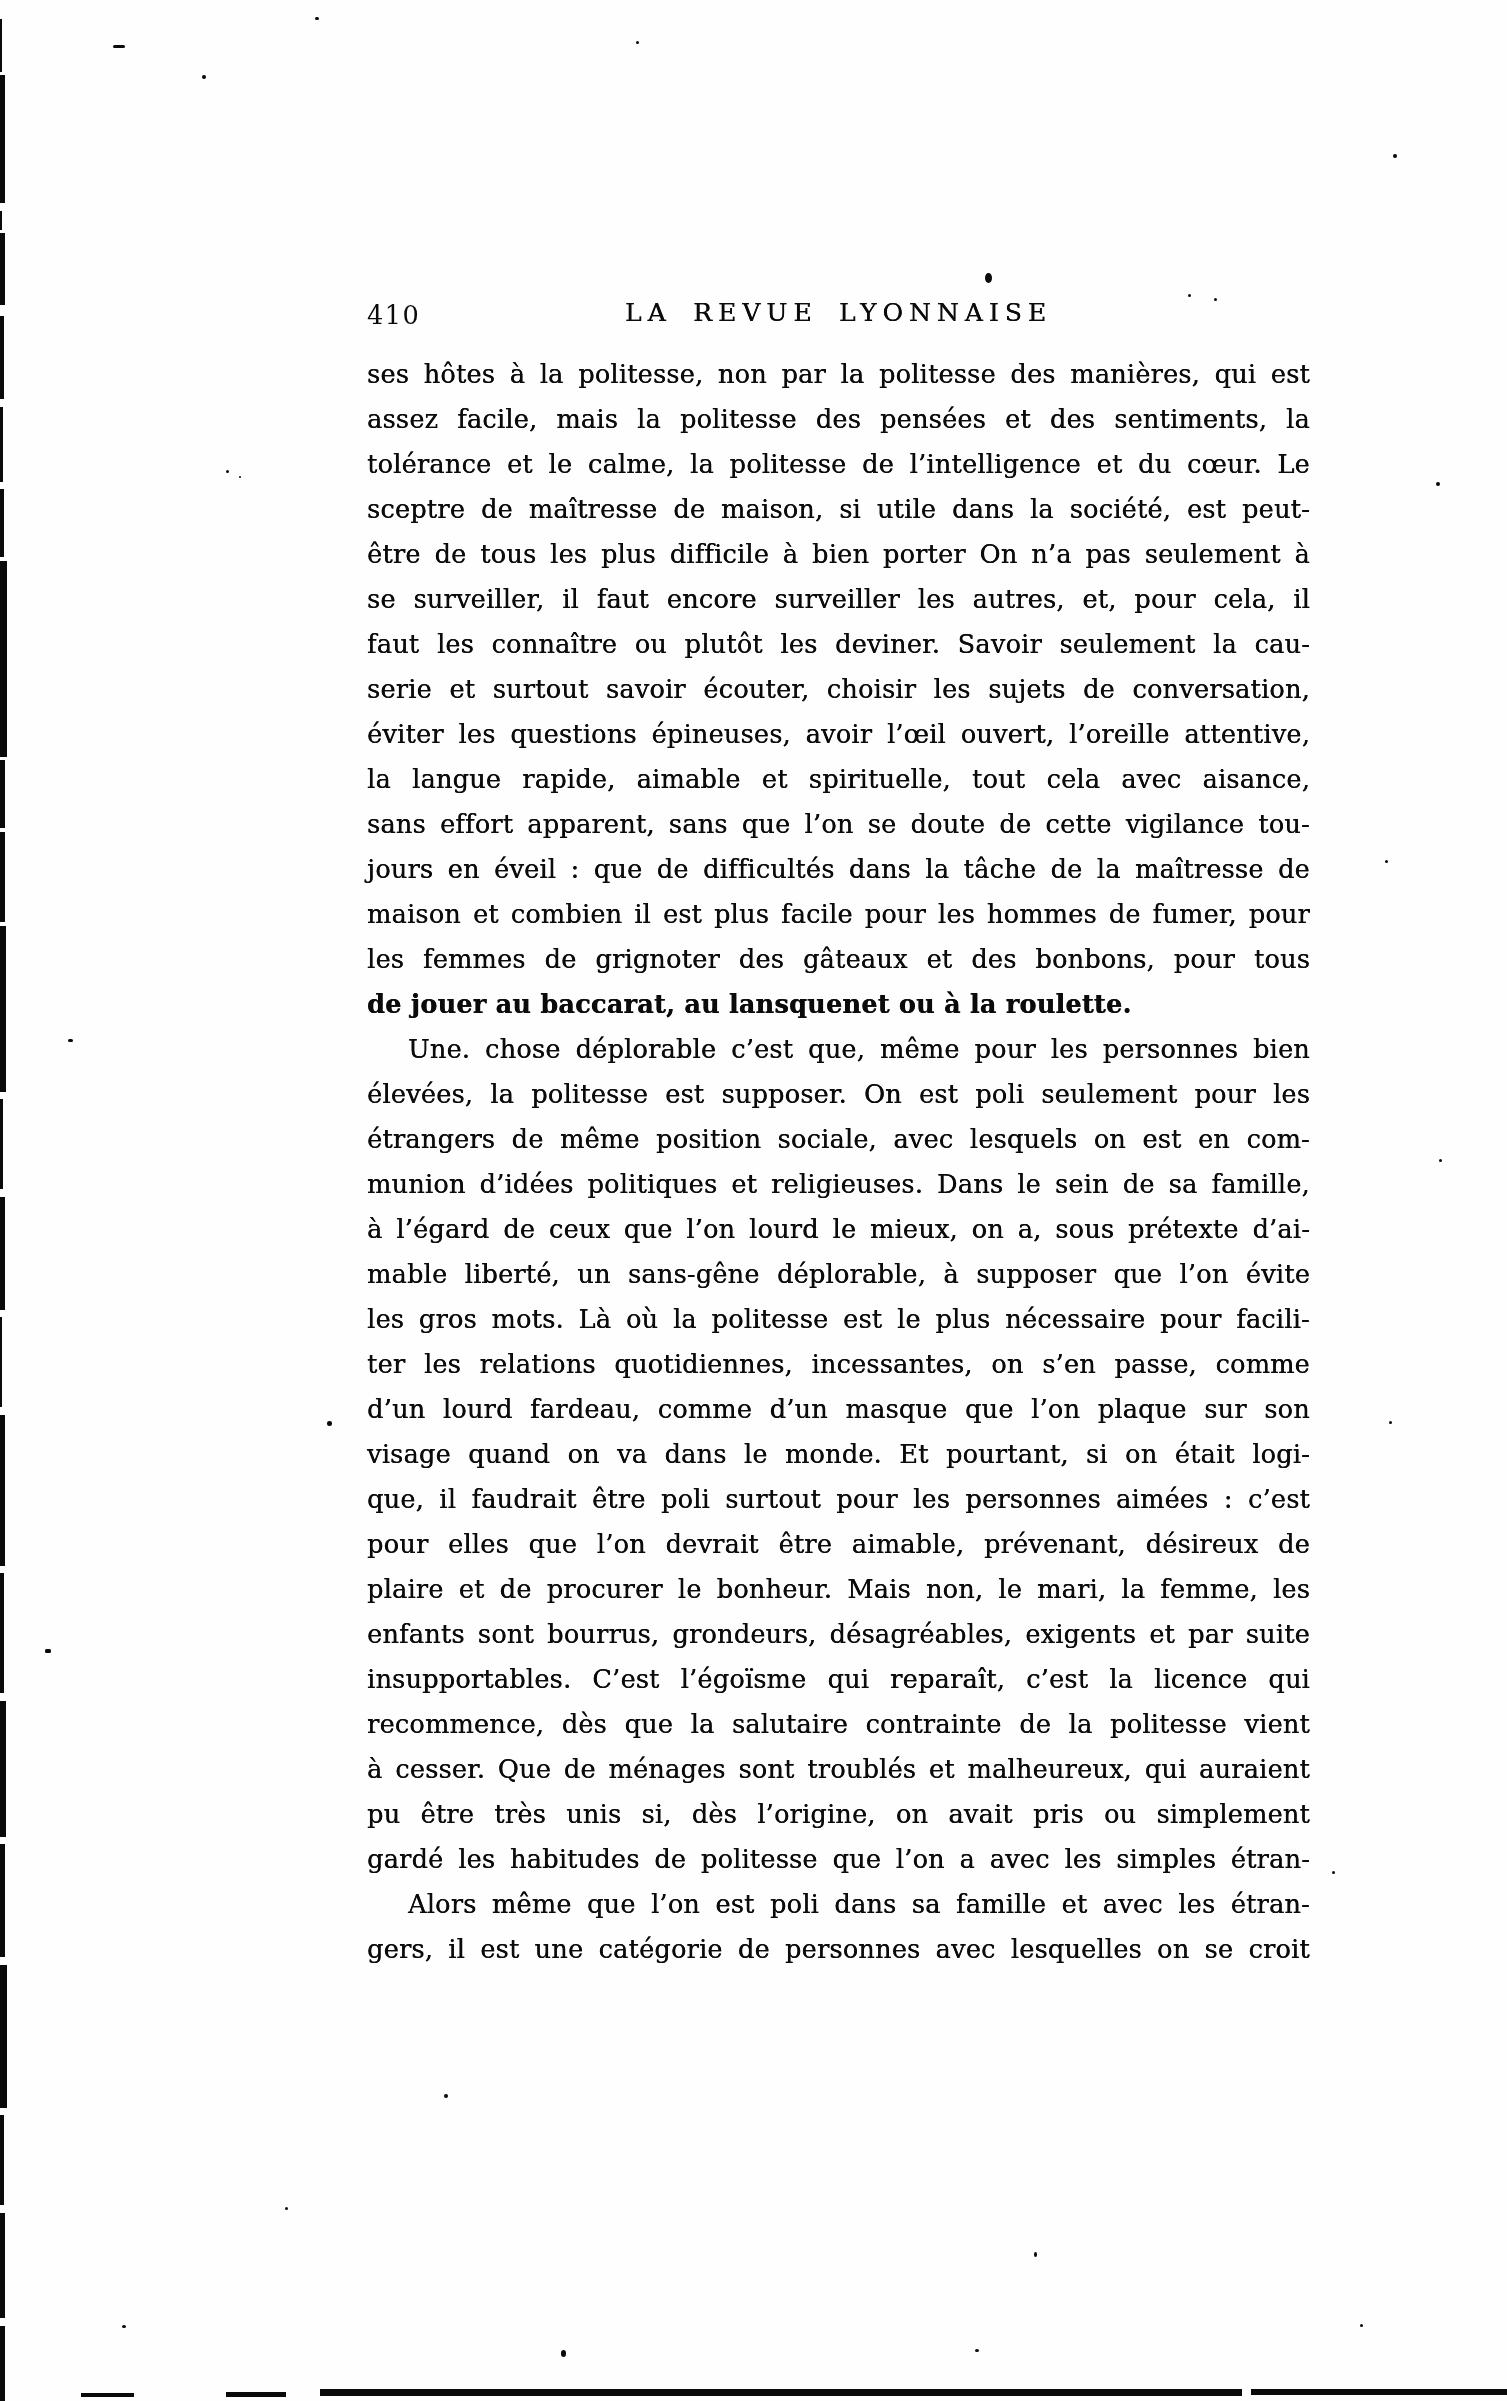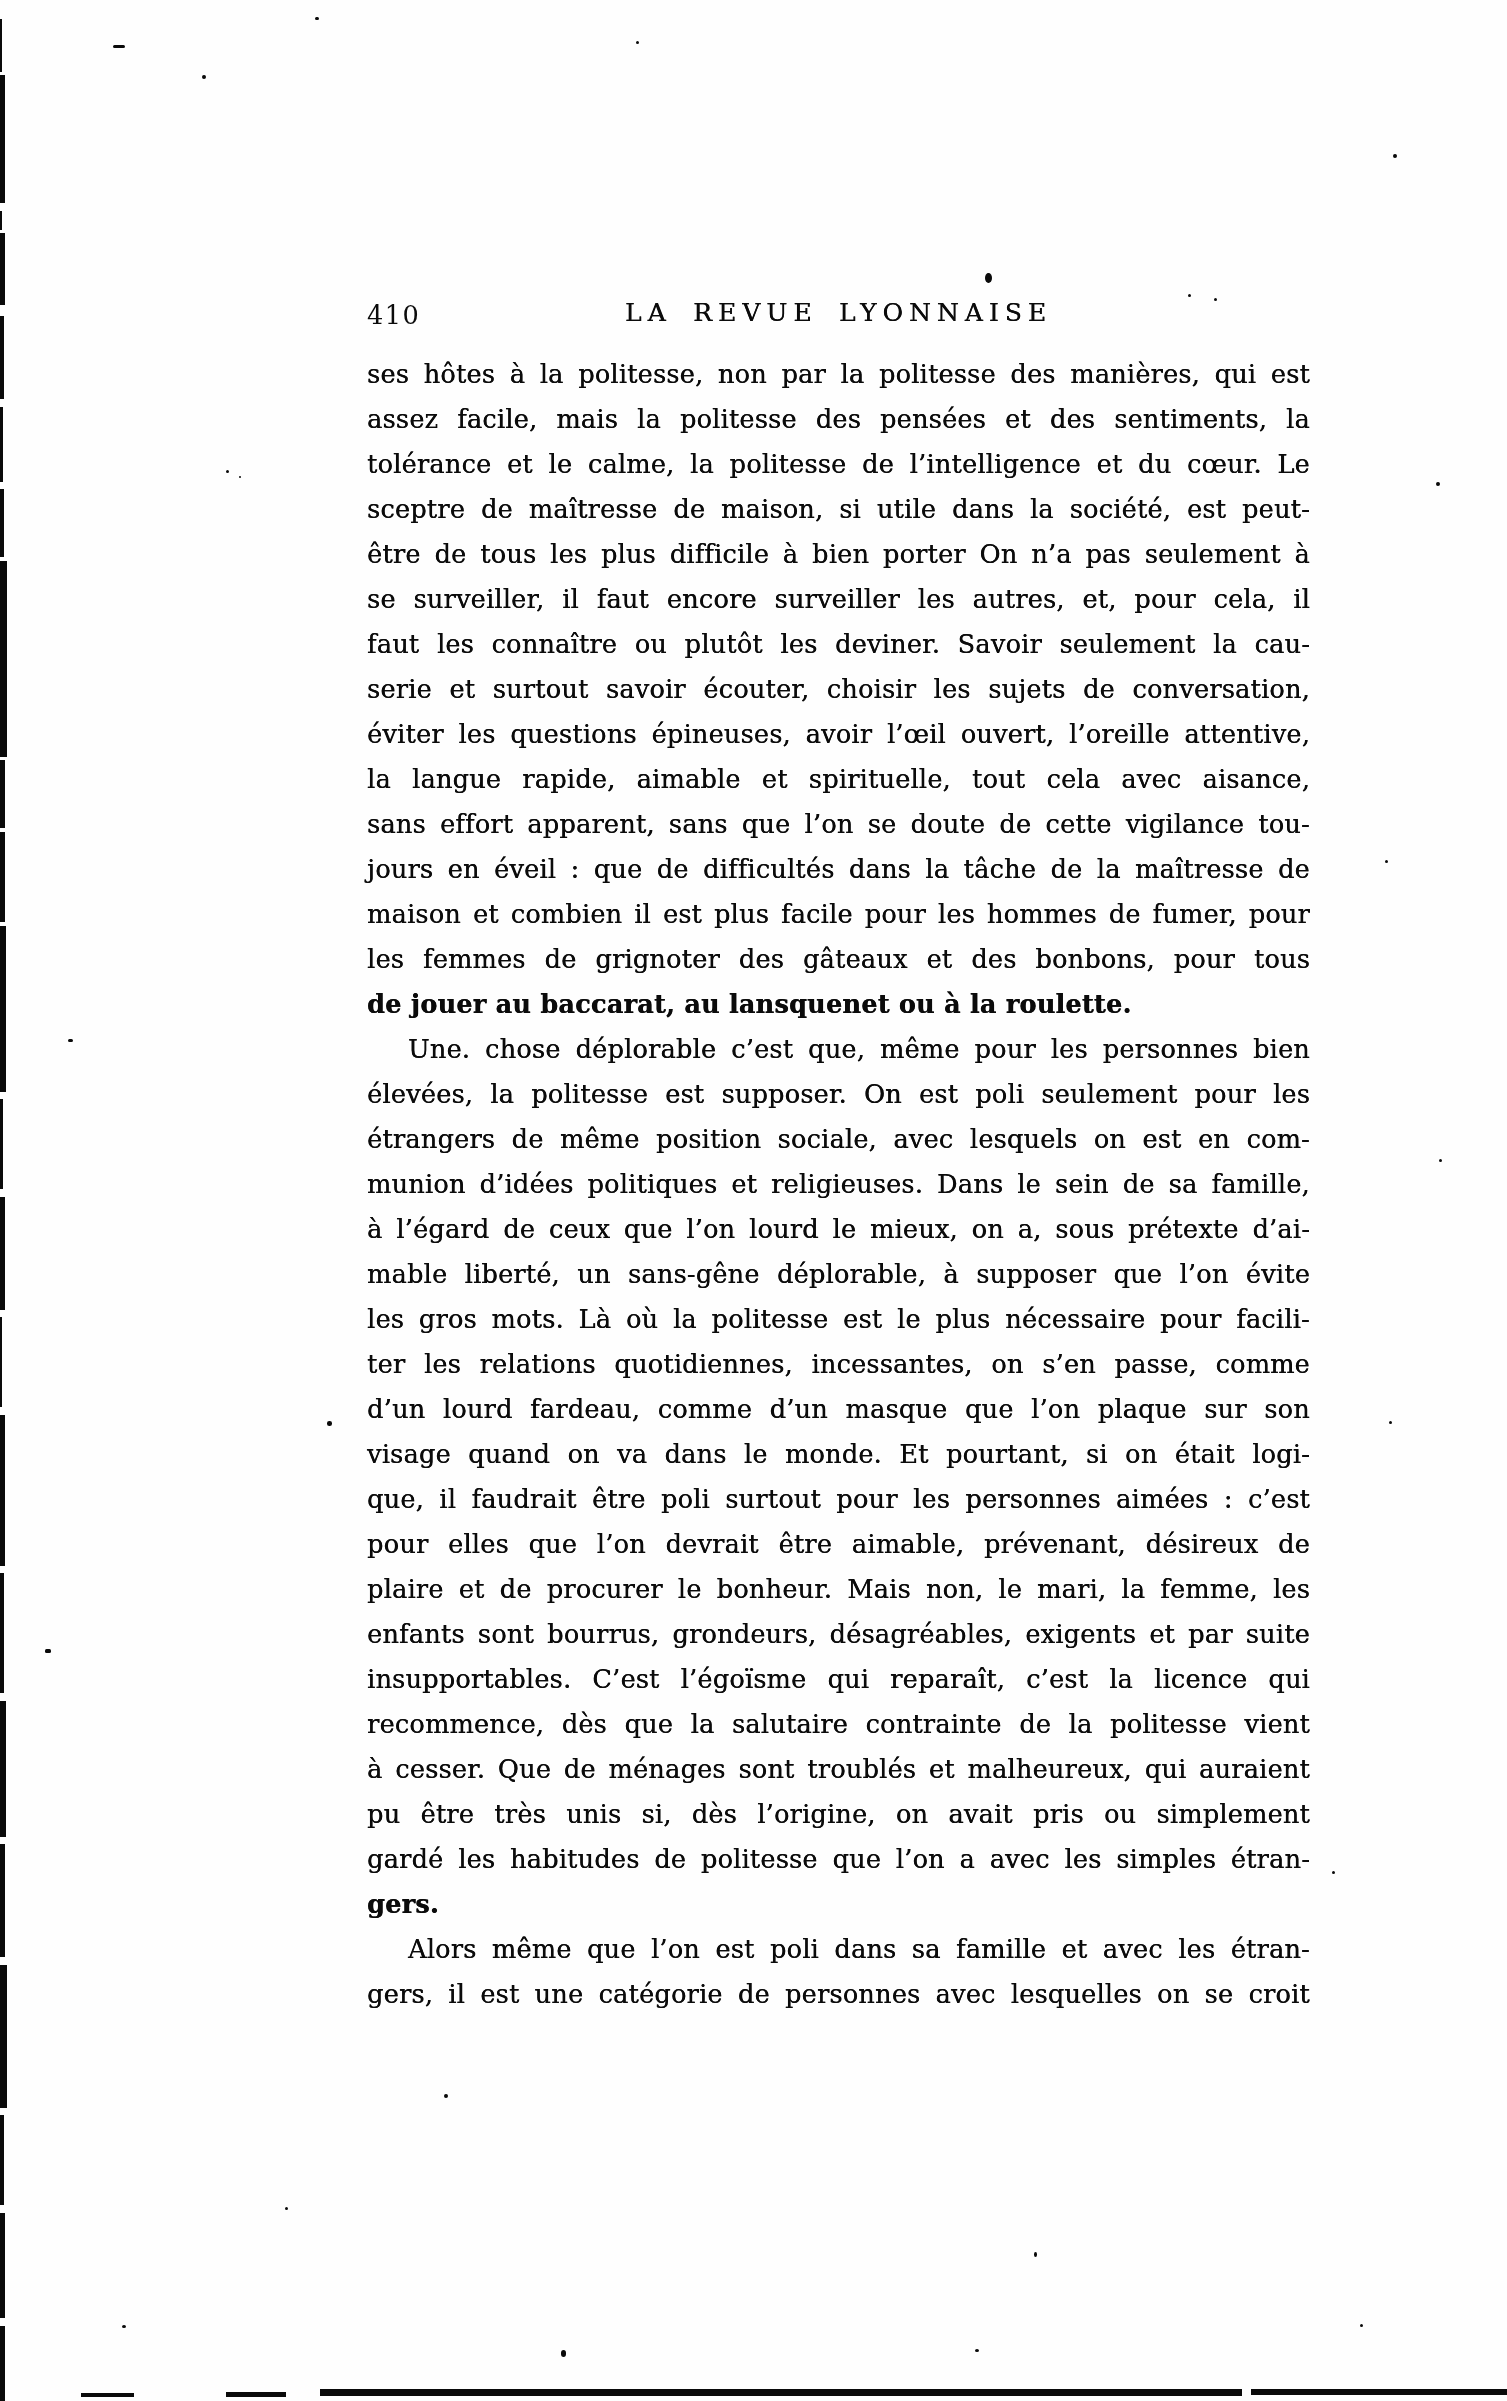--- a/index.html
+++ b/index.html
@@ -522,21 +522,20 @@
         <span>de</span>
         <span>politesse</span>
         <span>que</span>
         <span>l’on</span>
         <span>a</span>
         <span>avec</span>
         <span>les</span>
         <span>simples</span>
         <span>étran-</span>
       </div>
-      <div class="line plain">gers.</div>
       <div class="line just indent">
         <span>Alors</span>
         <span>même</span>
         <span>que</span>
         <span>l’on</span>
         <span>est</span>
         <span>poli</span>
         <span>dans</span>
         <span>sa</span>
         <span>famille</span>

